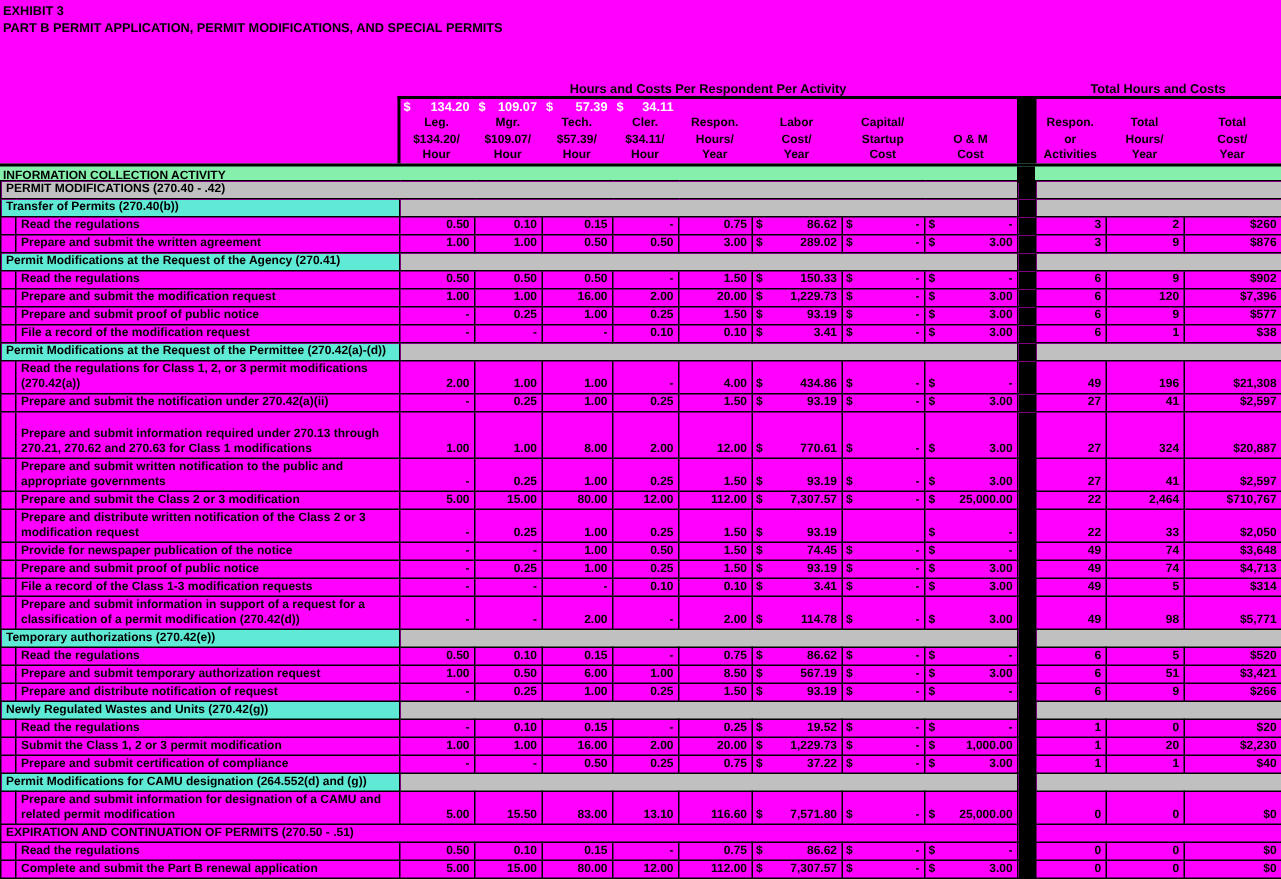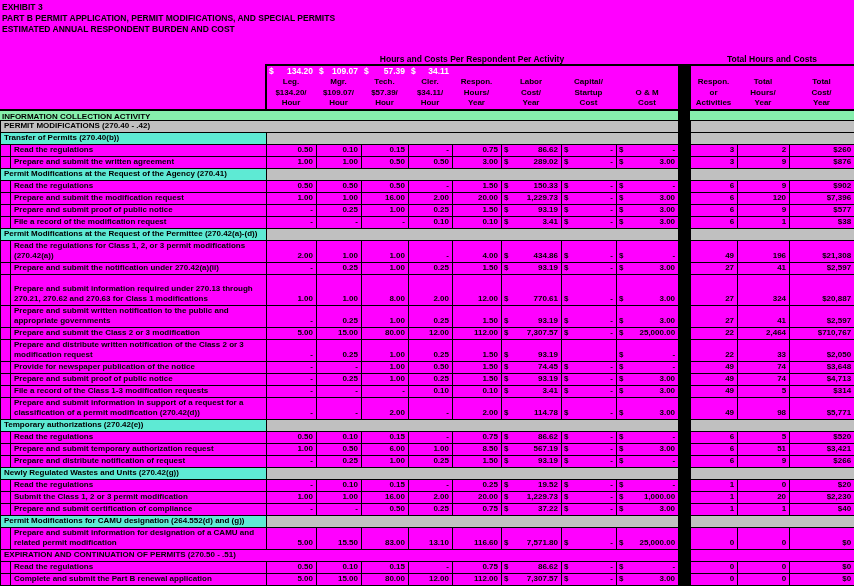--- a/index.html
+++ b/index.html
@@ -24,21 +24,20 @@
   .lbl{padding:0 2px 1px 3px;font-weight:bold}
   .num{text-align:right;padding:0 3px 1px 0}
   .mny{display:flex;justify-content:space-between;padding:0 3px 1px 2px}
 </style>
 </head>
 <body>
 
 <div class="titles">
   <div>EXHIBIT 3</div>
   <div>PART B PERMIT APPLICATION, PERMIT MODIFICATIONS, AND SPECIAL PERMITS</div>
-  <div>ESTIMATED ANNUAL RESPONDENT BURDEN AND COST</div>
 </div>
 
 <div class="hdr">
   <div class="grp" style="left:266px;width:412px">Hours and Costs Per Respondent Per Activity</div>
   <div class="grp" style="left:690px;width:164px">Total Hours and Costs</div>
   <div class="hbox" style="left:265px;width:413px"></div>
   <div class="hbox" style="left:689px;width:165px"></div>
   <div class="sepband"></div>
   <div id="hdrCols">
       <div class="rate" style="left: 266px; width: 50px;">

